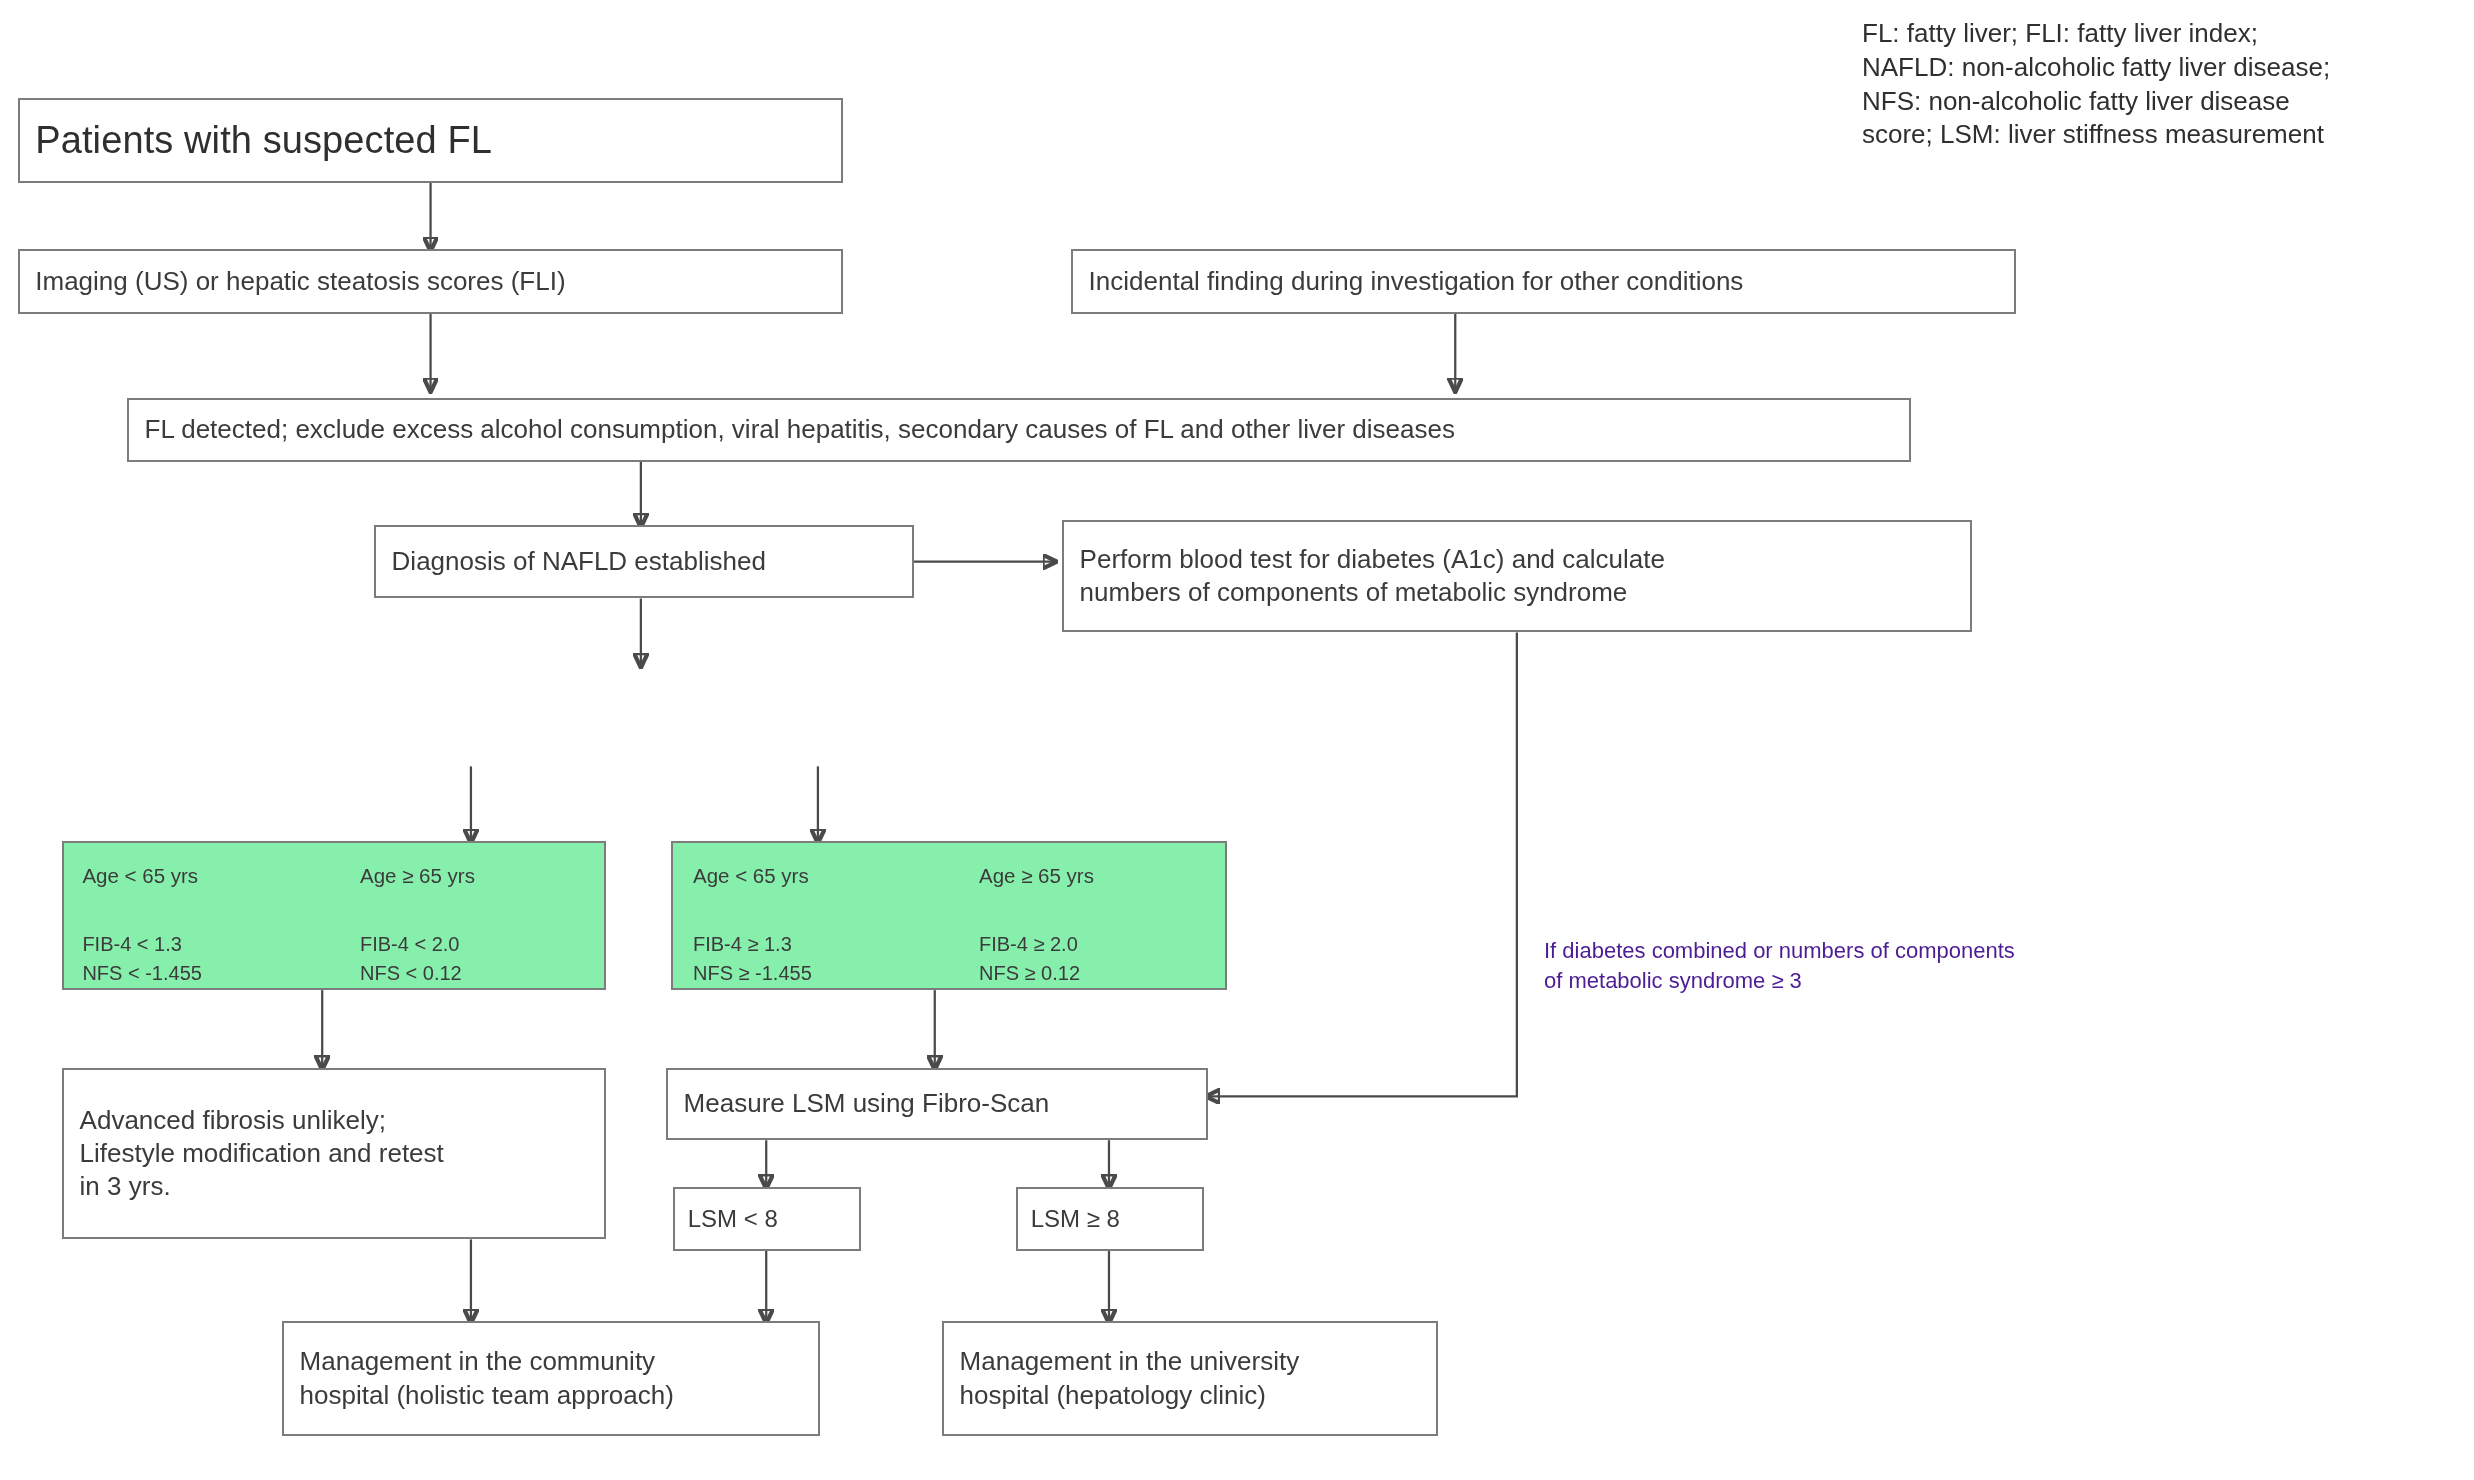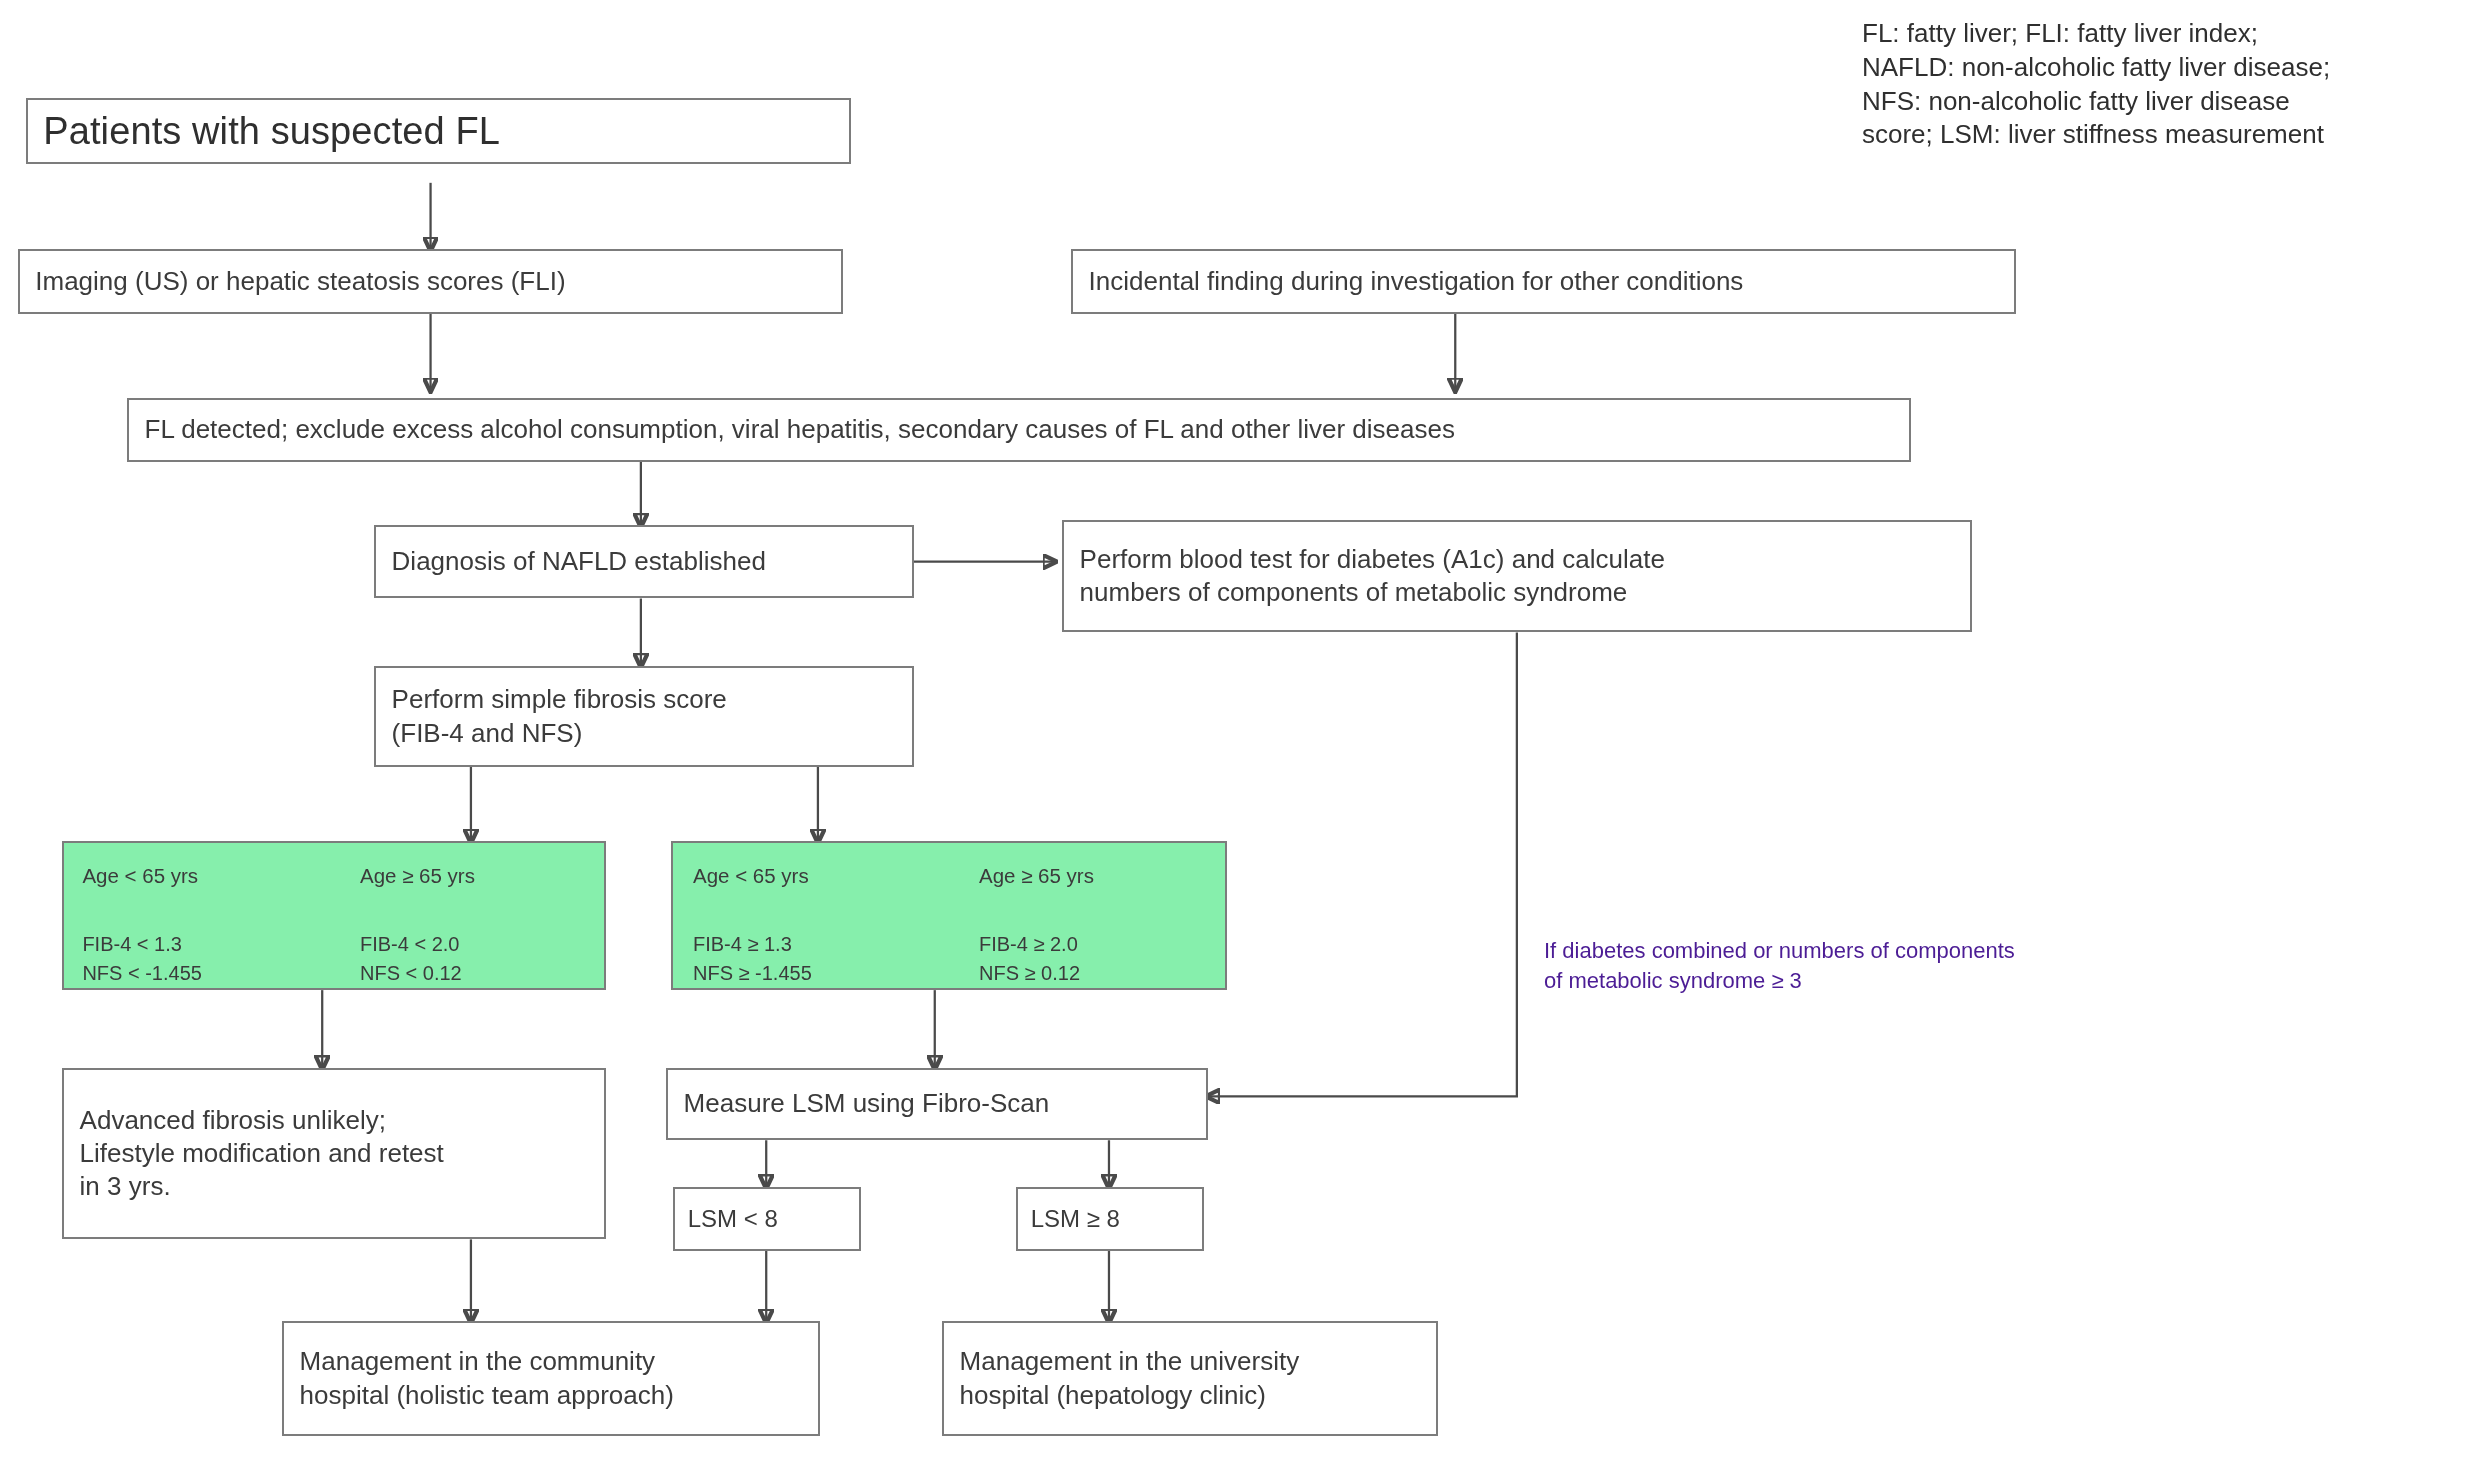--- a/index.html
+++ b/index.html
@@ -143,21 +143,21 @@
 
     <line x1="1566" y1="1610" x2="1566" y2="1676" marker-end="url(#arrow)"></line>
 
     <path d="M 665 1750 L 665 1866" marker-end="url(#arrow)"></path>
 
     <line x1="1082" y1="1766" x2="1082" y2="1866" marker-end="url(#arrow)"></line>
 
     <line x1="1566" y1="1766" x2="1566" y2="1866" marker-end="url(#arrow)"></line>
   </svg>
 
-  <div class="node title-node" style="left:17.7px; top:98px; width:825px; height:66px;margin-left:8px;">
+  <div class="node title-node" style="left:17.7px; top:98px; width:825px; height:85px;">
     <span class="txt">Patients with suspected FL</span>
   </div>
 
   <div class="node body-node" style="left:1071px; top:249px; width:945px; height:65px;">
     <span class="txt">Incidental finding during investigation for other conditions</span>
   </div>
 
   <div class="node body-node" style="left:17.7px; top:249px; width:825px; height:65px;">
     <span class="txt">Imaging (US) or hepatic steatosis scores (FLI)</span>
   </div>
@@ -168,24 +168,20 @@
 
   <div class="node body-node" style="left:374px; top:525px; width:540px; height:73px;">
     <span class="txt">Diagnosis of NAFLD established</span>
   </div>
 
   <div class="node body-node" style="left:1062px; top:520px; width:910px; height:112px;">
     <span class="txt">Perform blood test for diabetes (A1c) and calculate
 numbers of components of metabolic syndrome</span>
   </div>
 
-  <div class="node body-node" style="left:374px; top:666px; width:540px; height:101px;">
-    <span class="txt">Perform simple fibrosis score
-(FIB-4 and NFS)</span>
-  </div>
 
   <div class="crit-node" style="left:62px; top:841px; width:544px; height:149px;">
     <div class="crit-col" style="left:18.4px; top:22.7px;">
       <span class="age">Age &lt; 65 yrs</span>
       <span class="crit-line">FIB-4 &lt; 1.3</span>
       <span class="crit-line">NFS &lt; -1.455</span>
     </div>
     <div class="crit-col" style="left:296px; top:22.7px;">
       <span class="age">Age ≥ 65 yrs</span>
       <span class="crit-line">FIB-4 &lt; 2.0</span>

